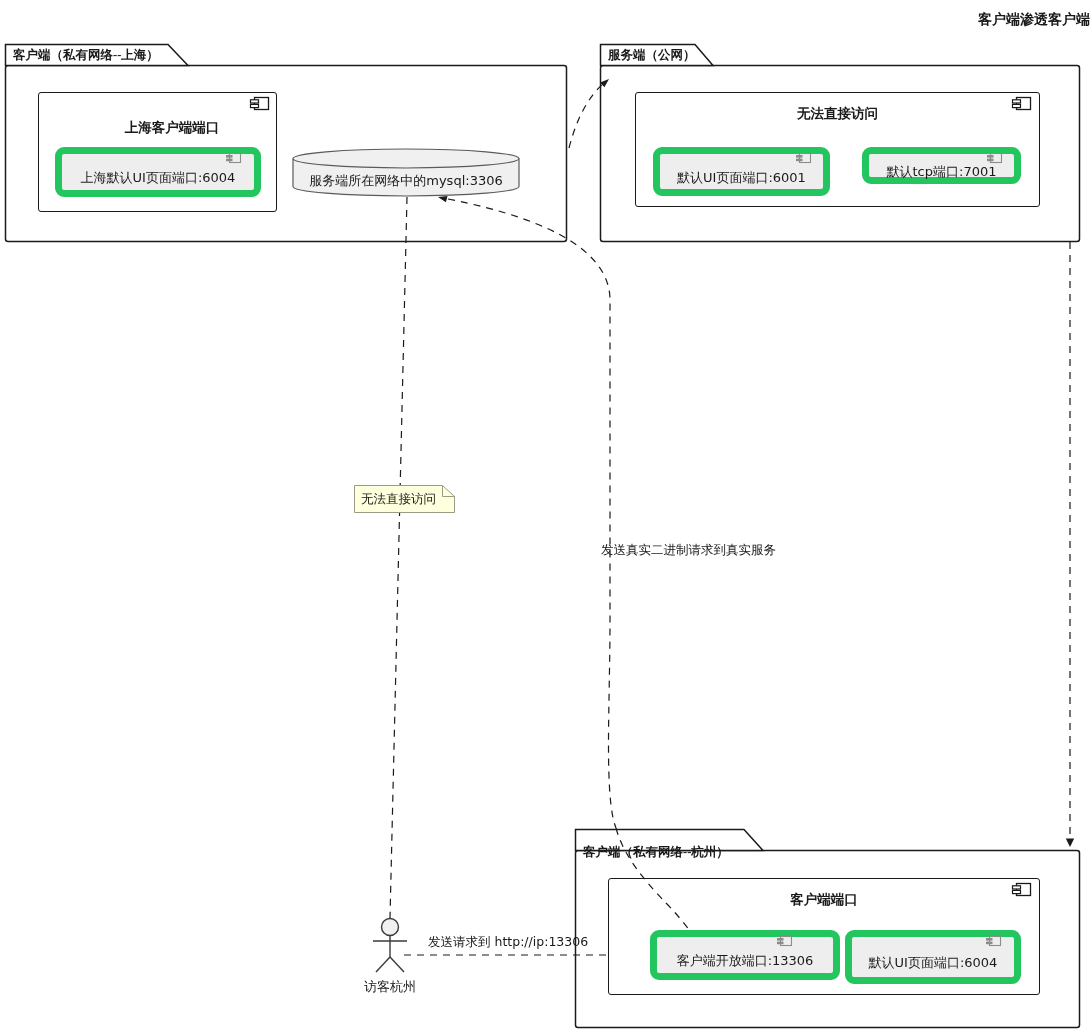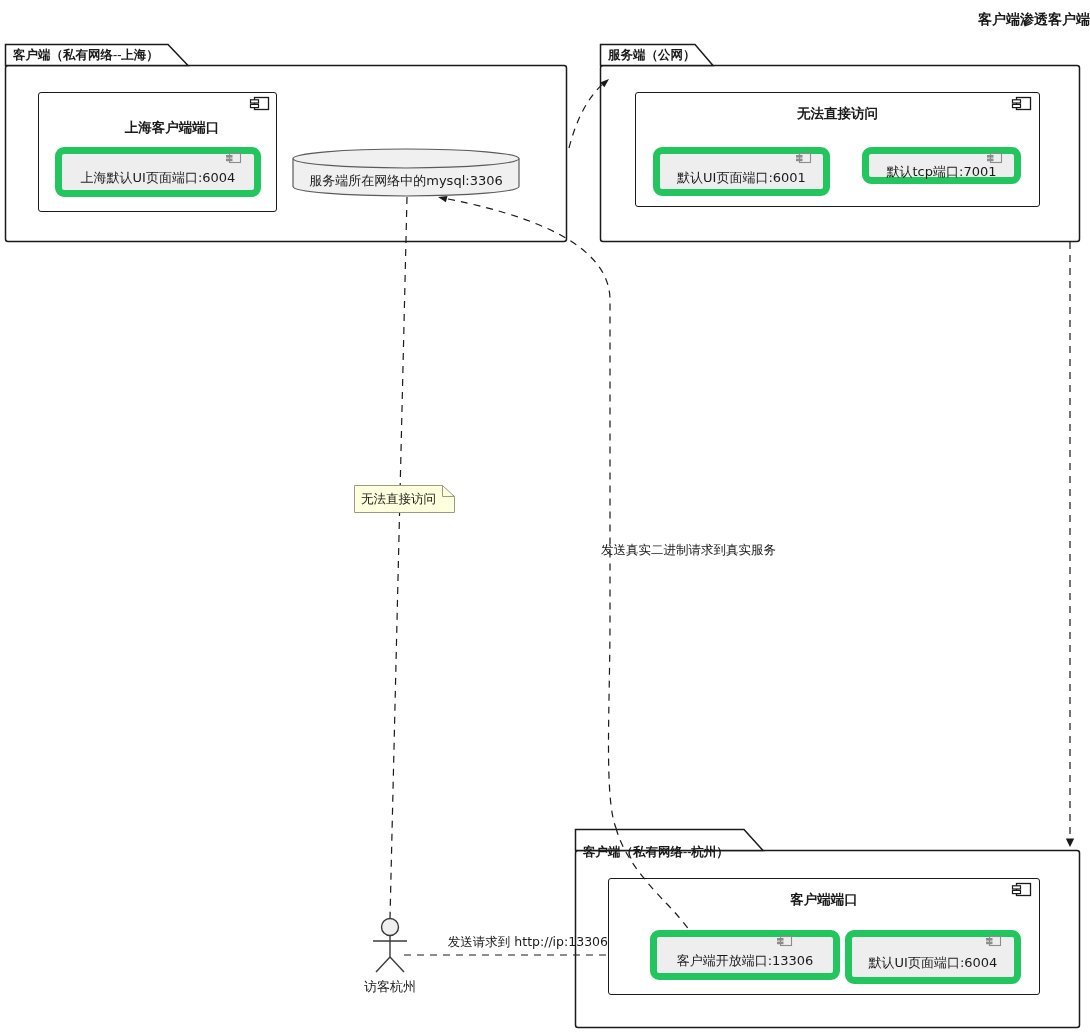--- a/index.html
+++ b/index.html
@@ -160,21 +160,21 @@
     <svg class="icon" style="left:985px;top:935px;" width="17" height="12">
       <rect x="4.5" y="1.5" width="11" height="9" fill="none" stroke="#8c8c8c" stroke-width="1.1"></rect>
       <rect x="1" y="3" width="6.5" height="2.6" fill="#8c8c8c"></rect>
       <rect x="1" y="6.6" width="6.5" height="2.6" fill="#8c8c8c"></rect>
     </svg>
   </div>
 
   <div class="abs note-label" style="left:361px;top:491px;">无法直接访问</div>
 
   <div class="abs edge-label" style="left:601px;top:542px;">发送真实二进制请求到真实服务</div>
-  <div class="abs edge-label" style="left:428px;top:934px;width:180px;text-align:right;">发送请求到 http://ip:13306</div>
+  <div class="abs edge-label" style="left:428px;top:934px;width:180px;text-align:left;">发送请求到 http://ip:13306</div>
 
   <div class="abs actor-label" style="left:340px;top:978px;width:100px;">访客杭州</div>
 
   <svg class="layer" width="1090" height="1033">
     <path d="M616,828 C624,858 648,884 666,903 C676,913 683,922 690,931" fill="none" stroke="#1a1a1a" stroke-width="1.2" stroke-dasharray="7,6"></path>
   </svg>
 
 </div>
 
 </body></html>

